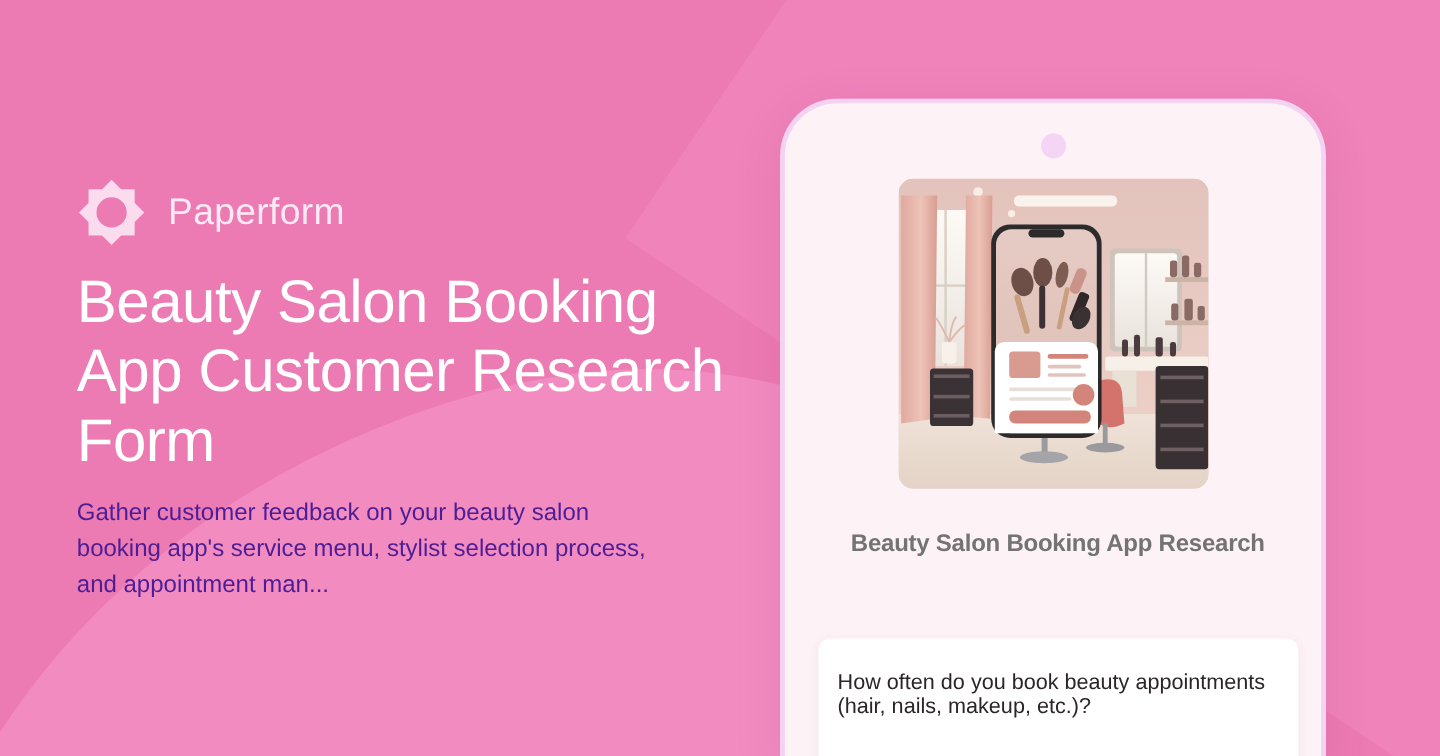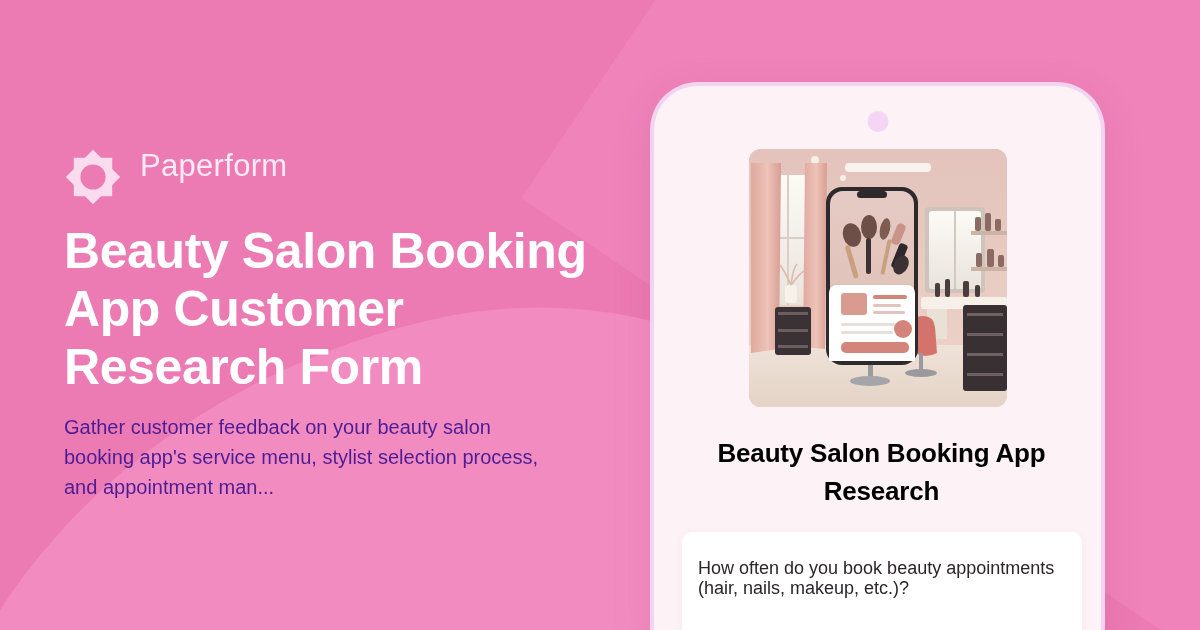--- a/index.html
+++ b/index.html
@@ -39,37 +39,37 @@
   
   .left-col {
     position:absolute;
     left:64px; top:0;
     width:560px; height:630px;
   }
 
   .brand {
     position:absolute;
     left:0; top:148px;
-    display:flex; gap:18px;
+    display:flex; align-items:center; gap:18px;
   }
   .brand-mark { width:58px; height:58px; display:block; }
   .brand-name {
     font-size:31px;
     font-weight:400;
     letter-spacing:0.3px;
     color:#fdeaf4;
   }
 
   .headline {
     position:absolute;
     left:0; top:222px;
     width:540px;
     font-size:50px;
     line-height:58px;
-    font-weight:700;
+    font-weight:400;
     letter-spacing:-0.4px;
     color:#ffffff;
   }
 
   .subcopy {
     position:absolute;
     left:0; top:412px;
     width:500px;
     font-size:20px;
     line-height:30px;
@@ -107,25 +107,25 @@
     overflow:hidden;
     background:#e7c6bd;
   }
   .hero-image svg { display:block; width:100%; height:100%; }
 
   .form-title {
     position:absolute;
     left:26px; top:348px;
     width:403px;
     text-align:center;
-    font-size:26px;
+    font-size:20px;
     line-height:38px;
     font-weight:700;
     letter-spacing:-0.2px;
-    color:#000000;
+    color:#737373;
   }
 
   .question-card {
     position:absolute;
     left:28px; top:446px;
     width:400px; height:114px;
     background:#ffffff;
     border-radius:10px 10px 0 0;
     box-shadow:0 2px 10px rgba(120,60,90,0.06);
   }

